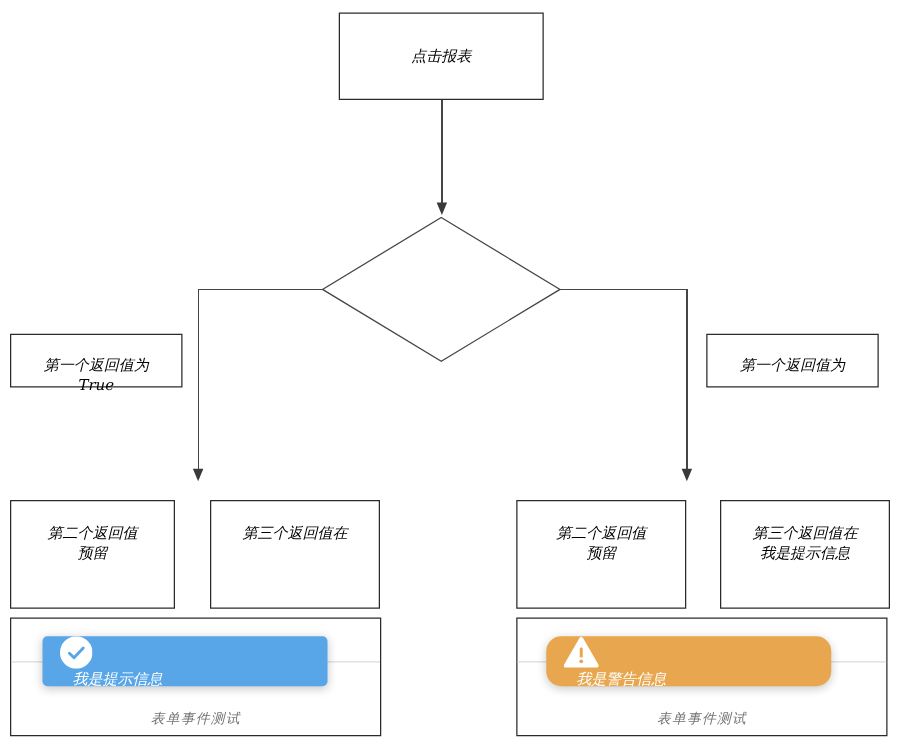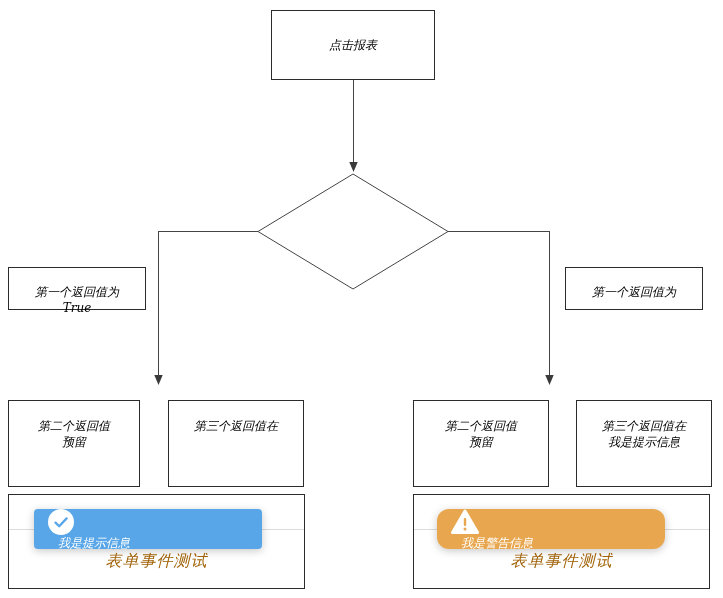--- a/index.html
+++ b/index.html
@@ -41,22 +41,22 @@
   .divider { position:absolute; left:0; right:0; top:34px; height:1px; background:#dcdcdc; }
   .toast {
     position:absolute; top:14px; width:228px; height:40px; border-radius:4px;
     display:flex; align-items:flex-start; box-shadow:0 2px 8px rgba(0,0,0,0.22);flex-direction:column;
   }
   .toast-left  { left:25px; }
   .toast-right { left:23px; }
   .toast .ticon { margin-left:14px; flex:0 0 auto; display:block; }
   .toast .tlabel { color:#ffffff; font-size:12px; margin-left:24px; white-space:nowrap; }
   .form-title {
-    position:absolute; left:0; top:56px; width:100%; text-align:center;
-    font-size:16px; color:#a16207; letter-spacing:1px;
+    position:absolute; left:0; top:72px; width:100%; text-align:center;
+    font-size:11px; color:#737373; letter-spacing:1px;
   }
 </style>
 </head>
 <body>
 
 <div class="stage">
 
   <svg class="connectors" width="723" height="598" viewBox="0 0 723 598">
     <g stroke="#454545" stroke-width="1" fill="none">
       <polyline points="353.5,80 353.5,163" shape-rendering="crispEdges"></polyline>

